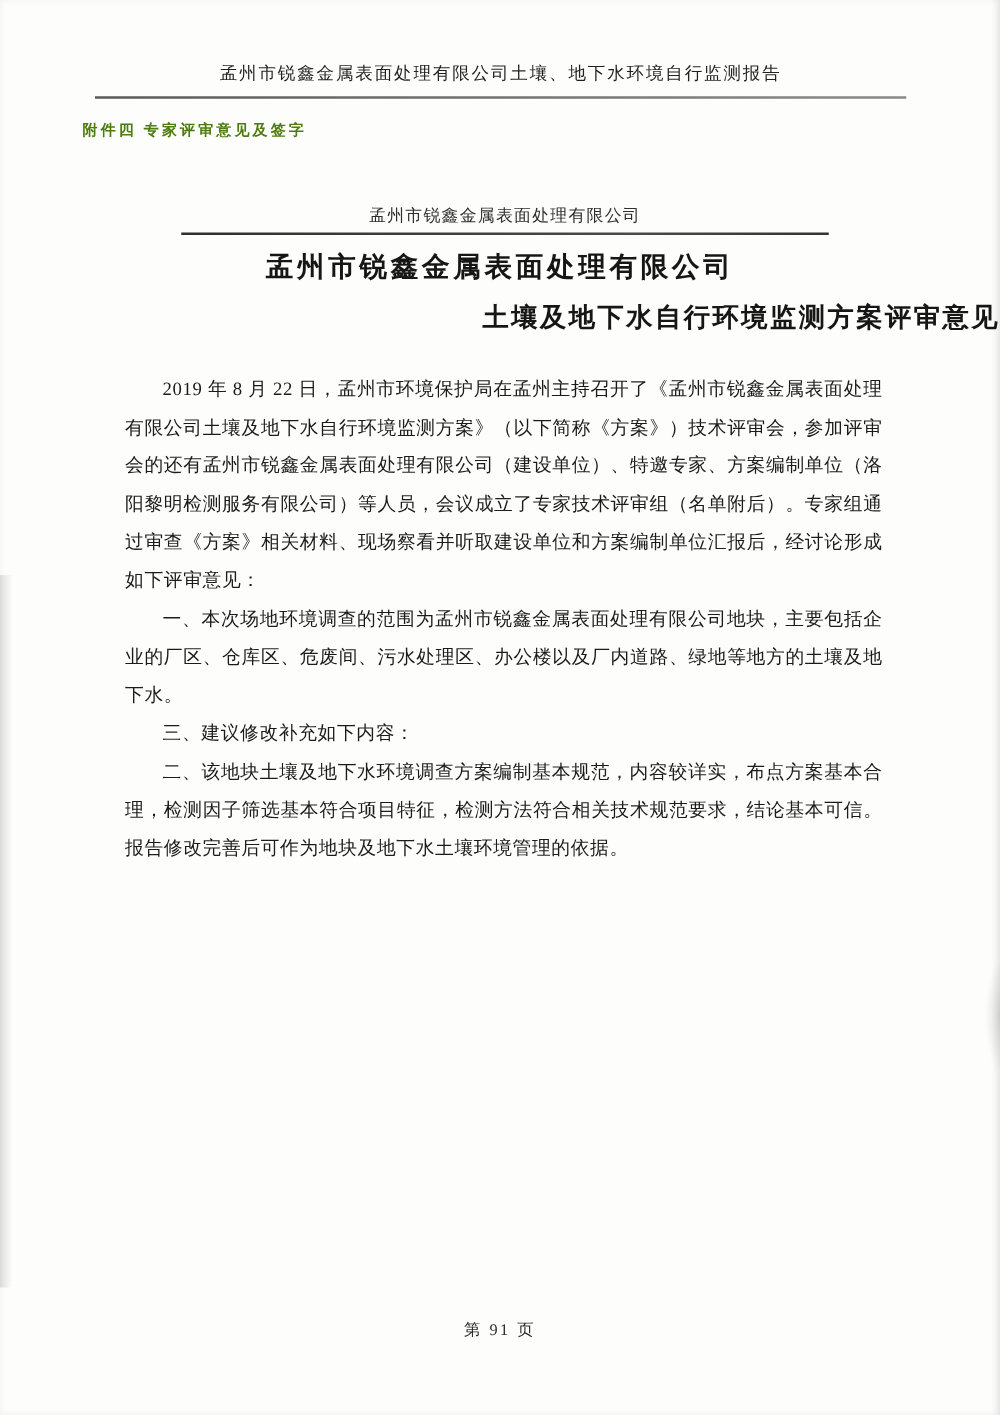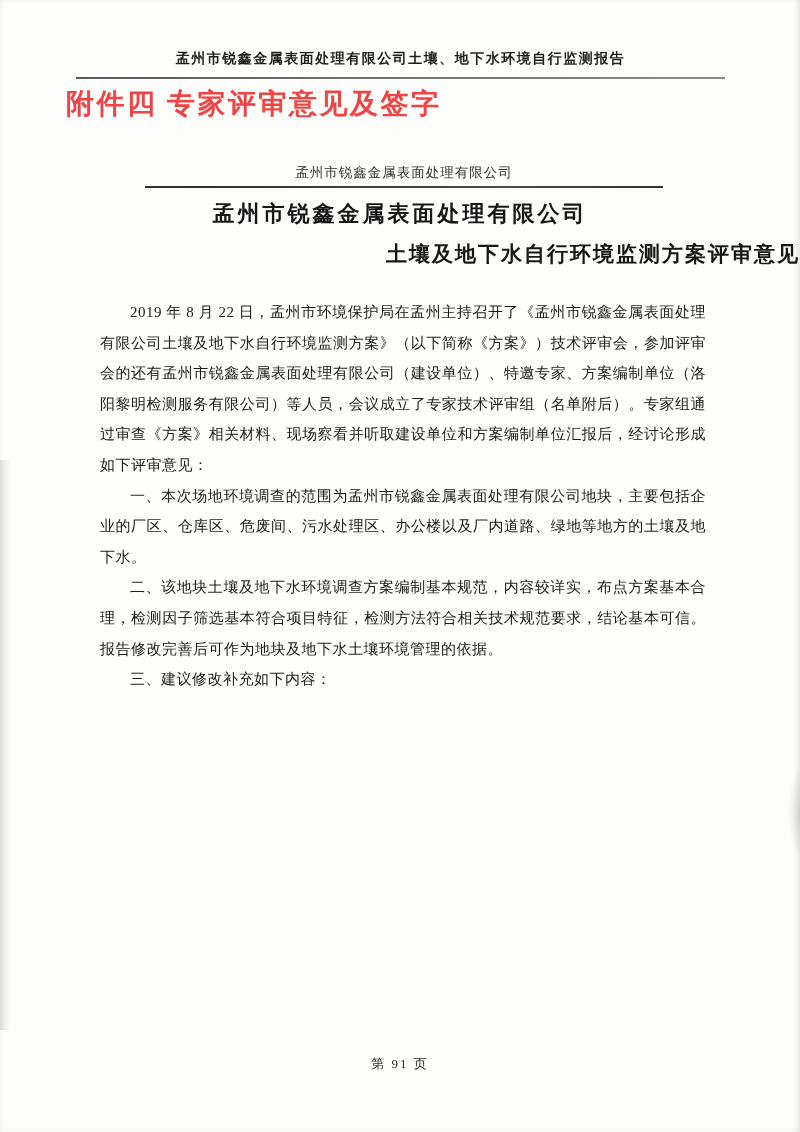--- a/index.html
+++ b/index.html
@@ -37,38 +37,38 @@
     width: 12px; height: 90px;
     background: radial-gradient(ellipse at right center, rgba(80,80,80,0.18), rgba(80,80,80,0.0) 70%);
   }
 
   .report-header {
     position: absolute;
     top: 50px; left: 76px;
     width: 649px;
     text-align: center;
     font-size: 14px;
-    font-weight: bold;
+    font-weight: normal;
     letter-spacing: 1.5px;
     color: #1f1f1f;
     white-space: nowrap;
   }
   .header-rule {
     position: absolute;
     top: 77px; left: 76px;
     width: 649px; height: 2px;
     background: linear-gradient(to right, #5a5a5a, #777 60%, #8a8a8a);
   }
   .attachment-heading {
     position: absolute;
-    top: 85px; left: 66px;
-    font-size: 28px;
+    top: 96px; left: 66px;
+    font-size: 12px;
     font-weight: bold;
     letter-spacing: 2.5px;
-    color: #ef4444;
+    color: #4d7c0f;
     white-space: nowrap;
   }
 
   .letterhead {
     position: absolute;
     top: 164px; left: 145px;
     width: 518px;
     text-align: center;
     font-size: 13.5px;
     letter-spacing: 1px;
@@ -150,19 +150,19 @@
 
   <div class="letterhead-rule"></div>
 
   <div class="doc-title-1">孟州市锐鑫金属表面处理有限公司</div>
 
   <div class="doc-title-2">土壤及地下水自行环境监测方案评审意见</div>
 
   <div class="body-block">
     <p>2019 年 8 月 22 日，孟州市环境保护局在孟州主持召开了《孟州市锐鑫金属表面处理有限公司土壤及地下水自行环境监测方案》（以下简称《方案》）技术评审会，参加评审会的还有孟州市锐鑫金属表面处理有限公司（建设单位）、特邀专家、方案编制单位（洛阳黎明检测服务有限公司）等人员，会议成立了专家技术评审组（名单附后）。专家组通过审查《方案》相关材料、现场察看并听取建设单位和方案编制单位汇报后，经讨论形成如下评审意见：</p>
     <p>一、本次场地环境调查的范围为孟州市锐鑫金属表面处理有限公司地块，主要包括企业的厂区、仓库区、危废间、污水处理区、办公楼以及厂内道路、绿地等地方的土壤及地下水。</p>
+    <p>三、建议修改补充如下内容：</p>
     <p>二、该地块土壤及地下水环境调查方案编制基本规范，内容较详实，布点方案基本合理，检测因子筛选基本符合项目特征，检测方法符合相关技术规范要求，结论基本可信。报告修改完善后可作为地块及地下水土壤环境管理的依据。</p>
-    <p>三、建议修改补充如下内容：</p>
   </div>
 
   <div class="page-footer">第 91 页</div>
 
 </div>
 
 </body></html>

